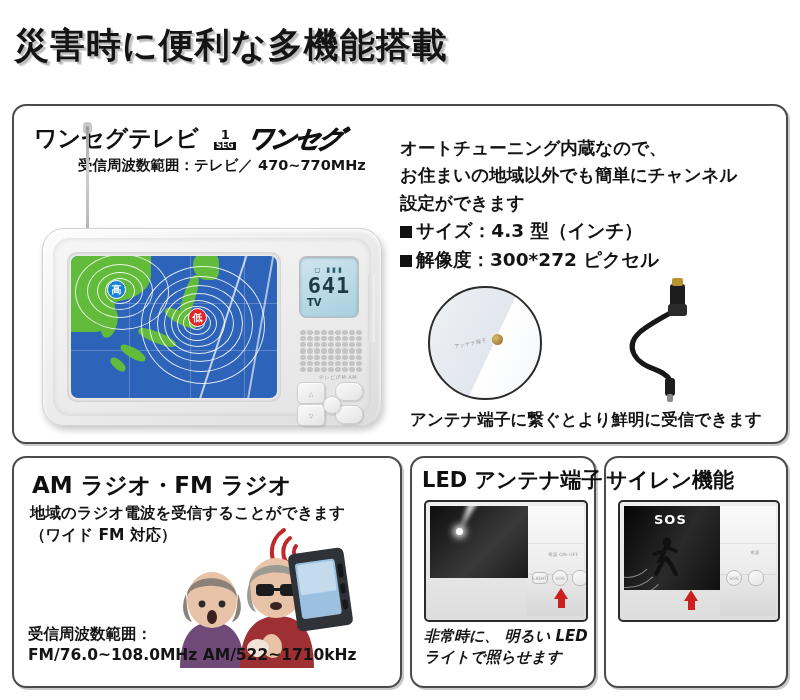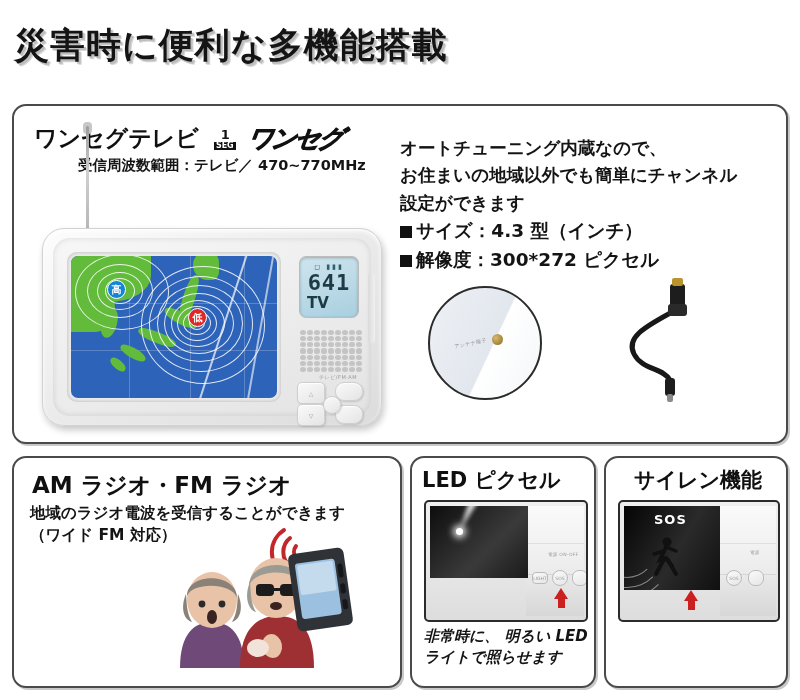--- a/index.html
+++ b/index.html
@@ -109,21 +109,21 @@
     border-radius:7px;
     border:1px solid #bcbcbc;
     box-shadow:inset 0 1px 3px rgba(0,0,0,.25);
     display:flex;flex-direction:column;align-items:center;justify-content:center;
   }
   .lcd-icons{font-size:7px;color:#2e6070;letter-spacing:2px;height:9px;}
   .lcd-num{
     font-family:"DejaVu Sans Mono","Liberation Mono",monospace;
     font-size:22px;font-weight:bold;color:#1d3b45;line-height:1;letter-spacing:1px;
   }
-  .lcd-mode{font-size:15px;font-weight:bold;color:#1d3b45;align-self:flex-start;margin-left:7px;}
+  .lcd-mode{font-size:10px;font-weight:bold;color:#1d3b45;align-self:flex-start;margin-left:7px;}
   .speaker-grille{
     position:absolute;left:247px;top:92px;width:62px;height:42px;
     display:grid;grid-template-columns:repeat(9,1fr);grid-template-rows:repeat(7,1fr);
     gap:1px;
   }
   .speaker-grille i{display:block;background:#c4c4c4;border-radius:50%;}
   .btn-label-tiny{position:absolute;left:266px;top:136px;font-size:5px;color:#9a9a9a;letter-spacing:.5px;}
   .btn{
     position:absolute;border:1px solid #cfcfcf;
     background:linear-gradient(150deg,#fafafa,#e4e4e4);
@@ -181,21 +181,21 @@
   }
 
   
   .radio-title{position:absolute;left:18px;top:12px;font-size:23px;font-weight:bold;color:#101010;}
   .radio-sub{position:absolute;left:16px;top:44px;font-size:15.5px;font-weight:bold;line-height:1.42;color:#141414;}
   .radio-freq{position:absolute;left:14px;top:166px;font-size:15.5px;font-weight:bold;line-height:1.35;color:#141414;}
   .couple{position:absolute;left:140px;top:58px;width:200px;height:160px;}
 
   
   .mini-title{position:absolute;left:10px;top:8px;font-size:21px;font-weight:bold;color:#101010;white-space:nowrap;}
-  #panel-siren .mini-title{left:28px;}
+  #panel-siren .mini-title{left:0;}
   .photo-frame{
     position:absolute;left:12px;top:42px;width:160px;height:118px;
     border:2px solid #2b2b2b;border-radius:5px;overflow:hidden;
     background:linear-gradient(to bottom,#efefef 0%,#e6e6e6 60%,#dddddd 100%);
     text-align:center;
   }
   #panel-siren .photo-frame{width:158px;}
   .mini-cap{position:absolute;left:12px;top:168px;font-size:15px;font-weight:bold;line-height:1.42;color:#141414;font-style:italic;}
   .dark-inset{
     position:absolute;left:4px;top:4px;width:98px;height:72px;
@@ -405,20 +405,21 @@
 
     <svg class="cable" viewBox="0 0 120 130">
       <path d="M72 34 C 38 52, 22 62, 30 78 C 38 94, 60 92, 66 104" stroke="#181818" stroke-width="5" fill="none" stroke-linecap="round"></path>
       <rect x="66" y="8" width="15" height="24" rx="3" fill="#1d1d1d"></rect>
       <rect x="68" y="2" width="11" height="8" rx="2" fill="#b8942f"></rect>
       <rect x="64" y="28" width="19" height="12" rx="3" fill="#2a2a2a"></rect>
       <rect x="61" y="102" width="10" height="18" rx="3" fill="#1d1d1d"></rect>
       <rect x="63" y="118" width="6" height="8" rx="2" fill="#8a8a8a"></rect>
     </svg>
 
+    <div class="acc-caption">アンテナ端子に繋ぐとより鮮明に受信できます</div>
   </div>
 
   <div class="panel" id="panel-radio">
     <div class="radio-title">AM ラジオ・FM ラジオ</div>
     <div class="radio-sub">
       <div>地域のラジオ電波を受信することができます</div>
       <div>（ワイド FM 対応）</div>
     </div>
 
     <svg class="couple" viewBox="0 0 200 160">
@@ -453,24 +454,28 @@
       <g transform="rotate(-8 170 70)">
         <rect x="138" y="34" width="56" height="78" rx="6" fill="#2f3237"></rect>
         <rect x="144" y="44" width="40" height="56" rx="3" fill="#9cc0e0"></rect>
         <rect x="146" y="46" width="36" height="30" rx="2" fill="#c4dbee"></rect>
         <rect x="186" y="50" width="5" height="14" rx="2" fill="#15171a"></rect>
         <rect x="186" y="70" width="5" height="10" rx="2" fill="#15171a"></rect>
         <rect x="186" y="86" width="5" height="10" rx="2" fill="#15171a"></rect>
       </g>
     </svg>
 
+    <div class="radio-freq">
+      <div>受信周波数範囲：</div>
+      <div>FM/76.0~108.0MHz AM/522~1710kHz</div>
+    </div>
   </div>
 
   <div class="panel" id="panel-led">
-    <div class="mini-title">LED ピクセル</div>
+    <div class="mini-title">LED アンテナ端子</div>
 
     <div class="photo-frame">
       <div class="dev-strip">
         <div class="sline" style="top:34%"></div>
         <div class="sline" style="top:62%"></div>
         <div class="tiny-lbl" style="left:22px;top:46px;">電源 ON-OFF</div>
         <div class="dev-btn" style="left:6px;top:66px;width:14px;height:10px;">LIGHT</div>
         <div class="dev-btn round" style="left:26px;top:64px;width:14px;height:14px;">SOS</div>
         <div class="dev-btn" style="left:46px;top:64px;width:14px;height:14px;border-radius:7px;"></div>
       </div>

